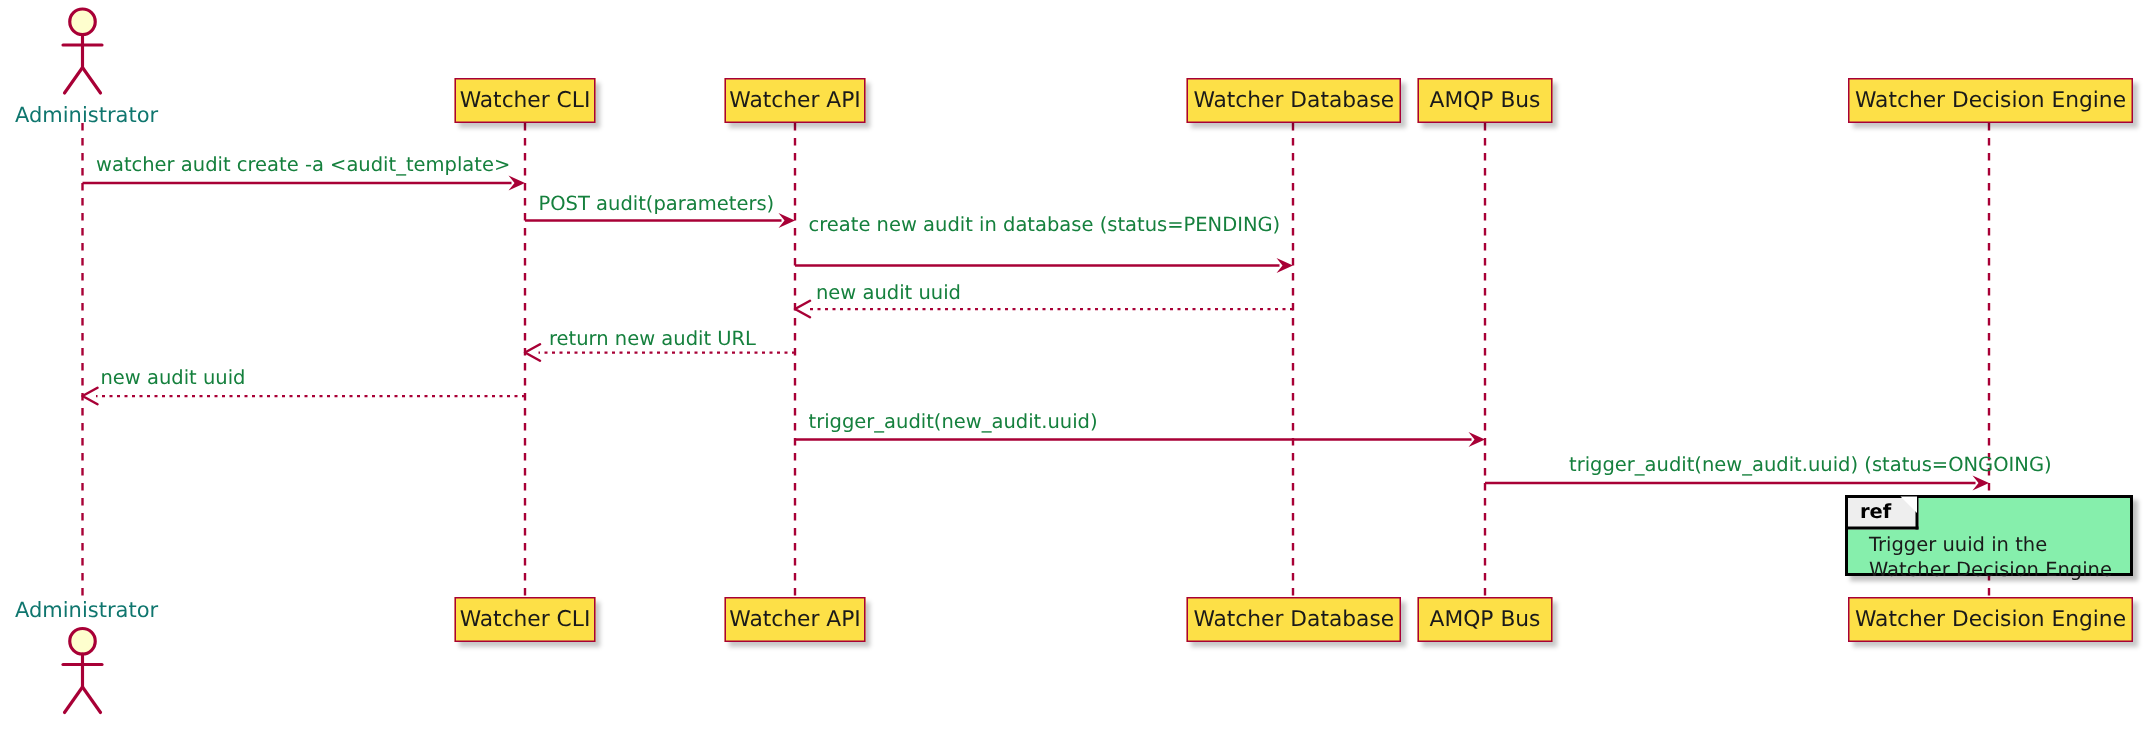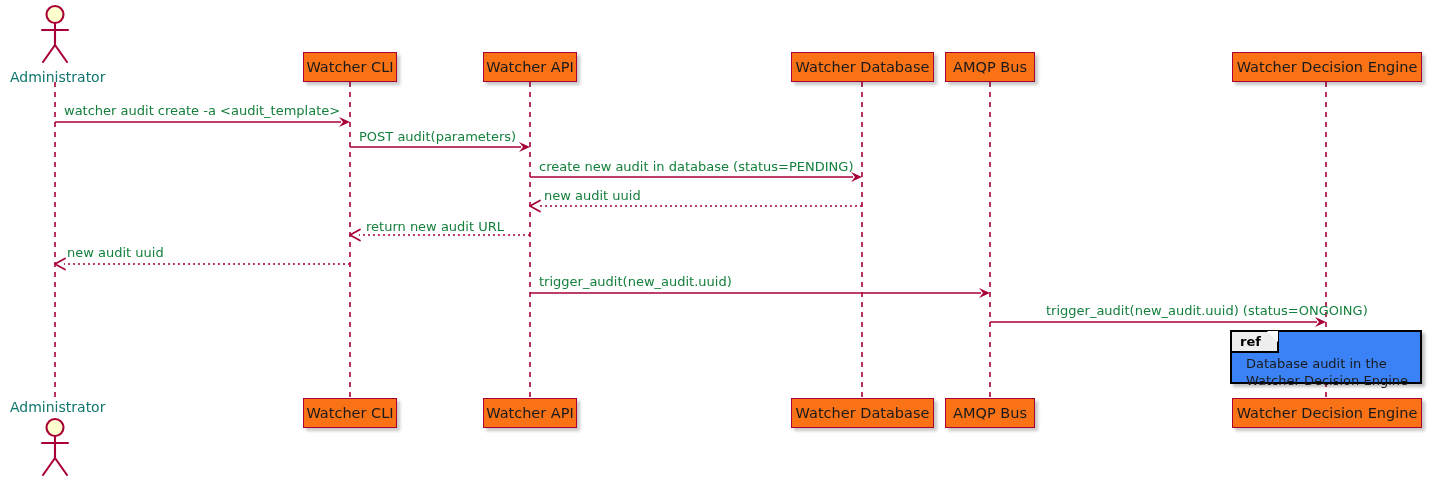--- a/index.html
+++ b/index.html
@@ -58,21 +58,21 @@
     fill: none;
     stroke-linecap: round;
   }
   .actor-head {
     fill: #FEFECE;
     stroke: #A80036;
     stroke-width: 2.1;
   }
   .part-box {
     position: absolute;
-    background: #f97316;
+    background: #fde047;
     border: 1.6px solid #A80036;
     box-sizing: border-box;
     box-shadow: 3px 3px 3px rgba(0,0,0,0.22);
     display: flex;
     align-items: center;
     justify-content: center;
     font-size: 14.5px;
     color: #1A1A1A;
     white-space: nowrap;
     line-height: 1;
@@ -87,21 +87,21 @@
   }
   .actor-label {
     position: absolute;
     font-size: 14px;
     color: #0f766e;
     white-space: nowrap;
     line-height: 1;
   }
   .ref-box {
     position: absolute;
-    background: #3b82f6;
+    background: #86efac;
     border: 2px solid #000000;
     box-sizing: border-box;
     box-shadow: 3px 3px 3px rgba(0,0,0,0.25);
   }
   .ref-tab {
     position: absolute;
     left: 0;
     top: 0;
     height: 21px;
     background: #EEEEEE;
@@ -176,21 +176,21 @@
       <circle cx="55" cy="427.5" r="8.5" class="actor-head"></circle>
       <line x1="55" y1="436" x2="55" y2="458" class="actor-stroke"></line>
       <line x1="42" y1="443" x2="68" y2="443" class="actor-stroke"></line>
       <line x1="55" y1="458" x2="43" y2="475" class="actor-stroke"></line>
       <line x1="55" y1="458" x2="67" y2="475" class="actor-stroke"></line>
     </svg>
 
   <div id="html-layer">
       <div class="msg-label" style="left: 64px; top: 104px;">watcher audit create -a &lt;audit_template&gt;</div>
       <div class="msg-label" style="left: 359px; top: 130px;">POST audit(parameters)</div>
-      <div class="msg-label" style="left: 539px; top: 160px;">create new audit in database (status=PENDING)</div>
+      <div class="msg-label" style="left: 539px; top: 144px;">create new audit in database (status=PENDING)</div>
       <div class="msg-label" style="left: 544px; top: 189px;">new audit uuid</div>
       <div class="msg-label" style="left: 366px; top: 220px;">return new audit URL</div>
       <div class="msg-label" style="left: 67px; top: 246px;">new audit uuid</div>
       <div class="msg-label" style="left: 539px; top: 275px;">trigger_audit(new_audit.uuid)</div>
       <div class="msg-label" style="left: 998px; top: 304px; margin-left: 48px;">trigger_audit(new_audit.uuid) (status=ONGOING)</div>
       <div class="actor-label" style="left: 10px; top: 70px;">Administrator</div>
       <div class="actor-label" style="left: 10px; top: 400px;">Administrator</div>
       <div class="part-box" style="left: 303px; top: 52px; width: 94px; height: 30px;">
         <span>Watcher CLI</span>
       </div>
@@ -220,19 +220,19 @@
       </div>
       <div class="part-box" style="left: 1232px; top: 398px; width: 190px; height: 30px;">
         <span>Watcher Decision Engine</span>
       </div>
       <div class="ref-box" style="left: 1230px; top: 330px; width: 192px; height: 54px;">
         <div class="ref-tab">
           <span>ref</span>
           <span class="ref-tab-cut"></span>
         </div>
         <div class="ref-body">
-          <span class="ref-line">Database audit in the</span>
+          <span class="ref-line">Trigger uuid in the</span>
           <span class="ref-line">Watcher Decision Engine</span>
         </div>
       </div>
     </div>
 
 </div>
 
 </body></html>

